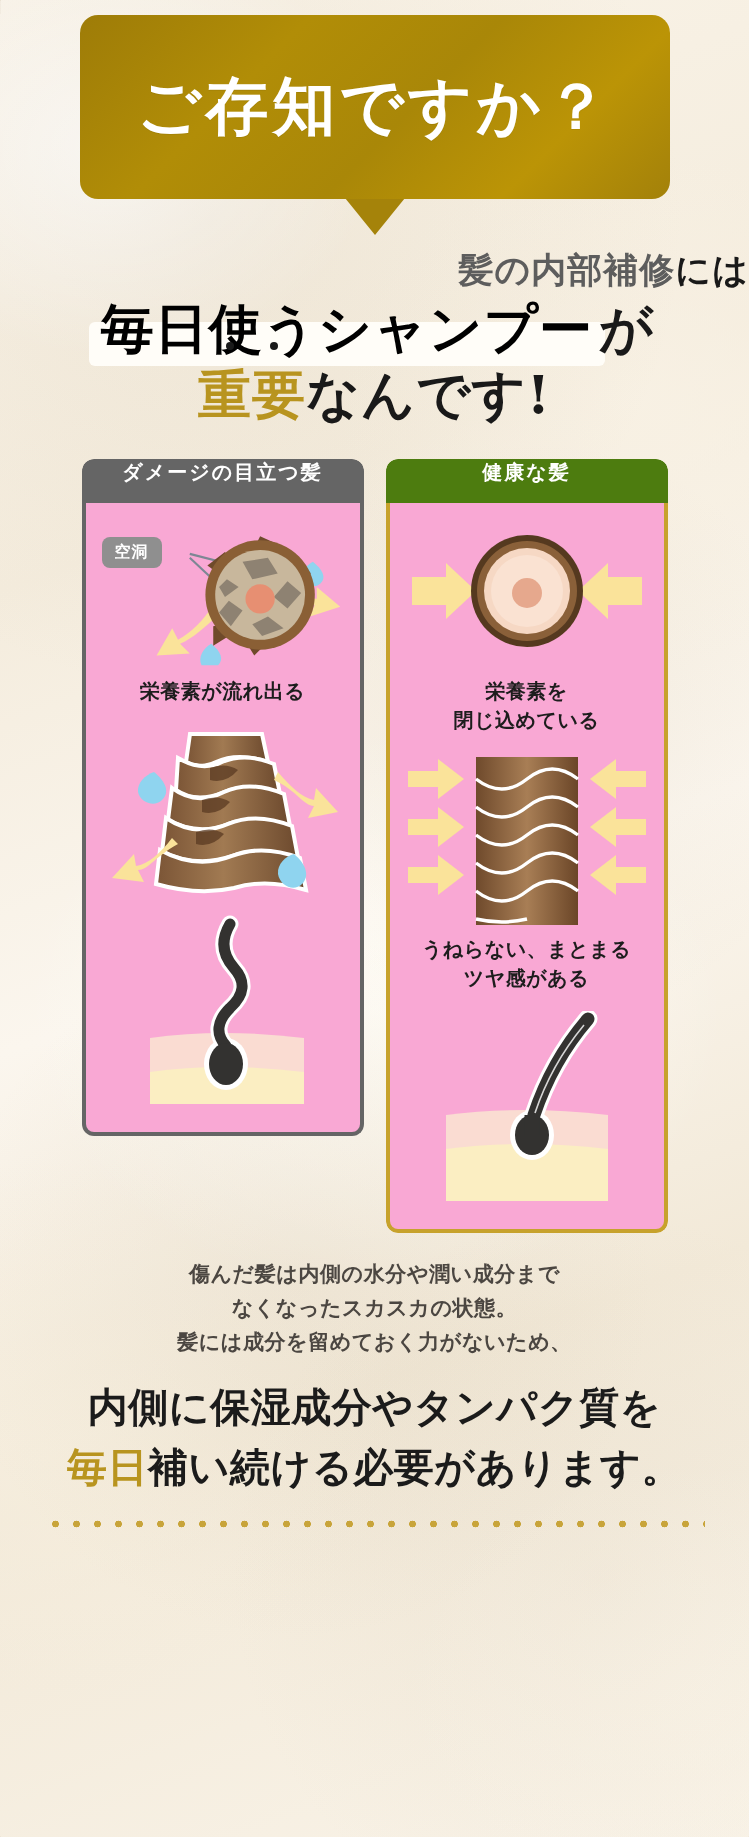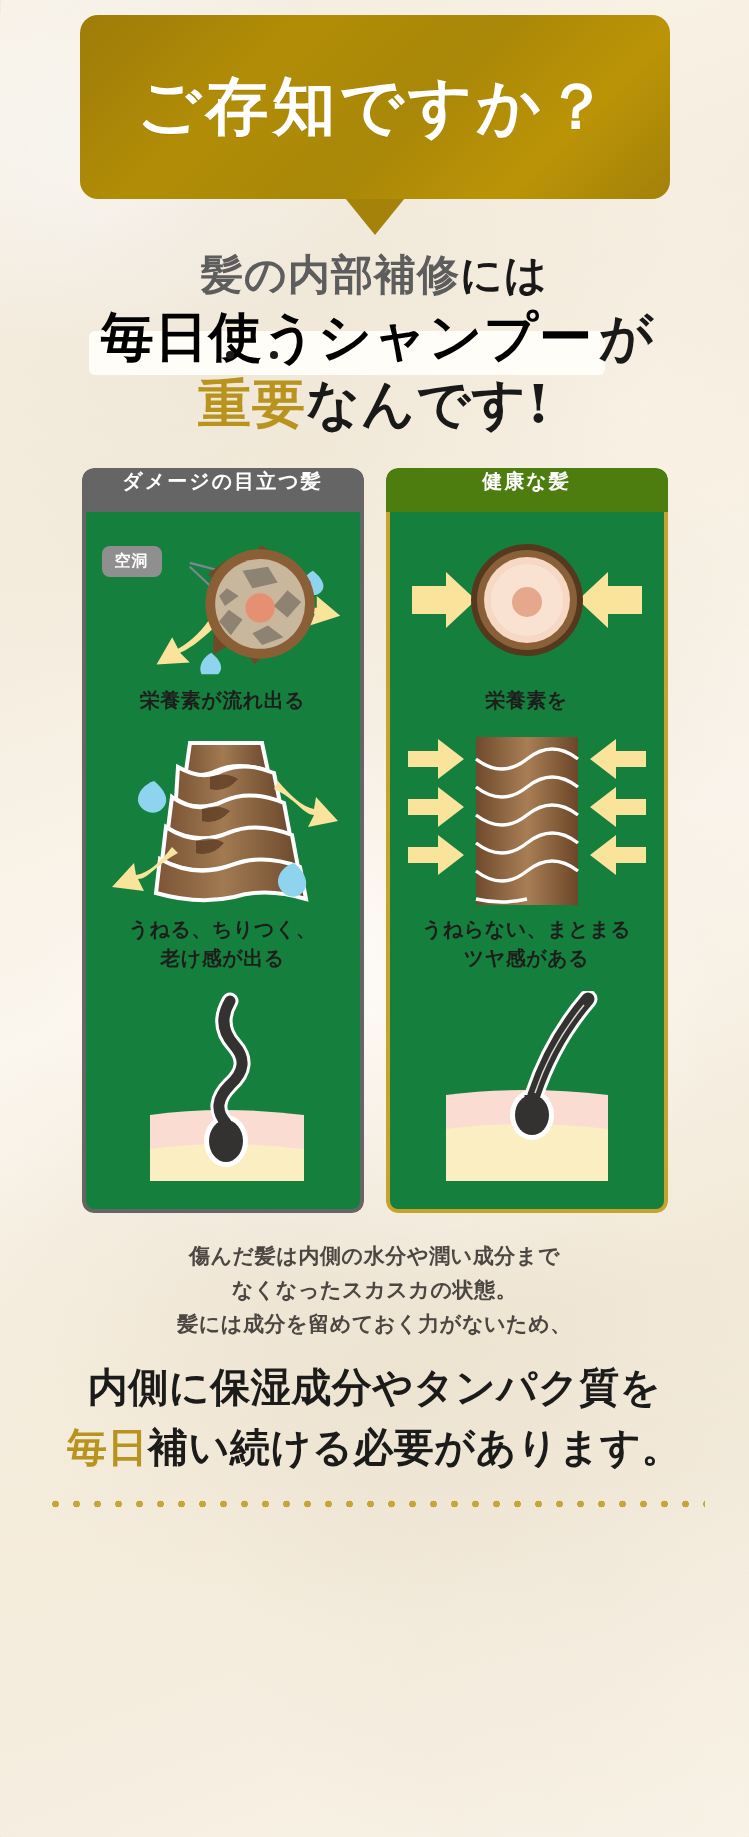--- a/index.html
+++ b/index.html
@@ -64,21 +64,21 @@
     margin-top:-1px;
   }
 
   
   .headline { margin-top: 14px; text-align:center; line-height:1.22; }
   .hl-row { position:relative; display:block; white-space:nowrap; }
   .hl-serif {
     font-family:"DejaVu Serif","Liberation Serif",serif;
     font-weight:700;
   }
-  .hl1 { font-size:42px; letter-spacing:1px; }
+  .hl1 { font-size:35px; letter-spacing:1px;text-align:right; }
   .hl1 .gray  { color:#5d5d5d; }
   .hl1 .black { color:#191919; }
 
   .hl2 { font-size:53px; letter-spacing:1px; margin-top:4px; position:relative; }
   .marker {
     position:relative; display:inline-block; padding:0 6px; color:#000000;
   }
   .marker::before{
     content:""; position:absolute; left:-4px; right:-4px; top:44%; bottom:-4px;
     background:#fffdf8; border-radius:4px; z-index:-1;
@@ -97,21 +97,21 @@
 
   
   .panels { display:flex; justify-content:center; gap:22px; margin-top:32px; }
   .panel { width:282px; border-radius:12px; overflow:hidden; position:relative; }
   .panel-head {
     height:44px; display:flex; align-items:flex-start; justify-content:center;
     color:#fff; font-size:20px; font-weight:700; letter-spacing:2px;
     font-family:"DejaVu Sans","Liberation Sans",sans-serif;
   }
   .panel-body {
-    background:#15803d; border-left:4px solid; border-right:4px solid; border-bottom:4px solid;
+    background:#f9a8d4; border-left:4px solid; border-right:4px solid; border-bottom:4px solid;
     border-bottom-left-radius:12px; border-bottom-right-radius:12px;
     padding:14px 10px 28px;
   }
   .panel.bad  .panel-head { background:#656565; border-radius:12px 12px 0 0; }
   .panel.bad  .panel-body { border-color:#656565; }
   .panel.good .panel-head { background:#4d7c0f; border-radius:12px 12px 0 0; }
   .panel.good .panel-body { border-color:#c7a22c; }
 
   .fig { display:flex; justify-content:center; align-items:center; }
   .cap {
@@ -123,20 +123,21 @@
     position:absolute; left:6px; top:20px;
     background:#8f8f8f; color:#fff; font-size:16px; font-weight:600;
     padding:5px 13px; border-radius:8px; letter-spacing:1px;
   }
 
   
   .bottom { margin-top:26px; text-align:center; }
   .bot-small {
     font-size:21px; color:#4b4641; line-height:1.62; letter-spacing:.6px;
     font-weight:600;
+    font-family:Liberation Mono, monospace;
   }
   .bot-big {
     margin-top:16px; font-size:40px; font-weight:700; color:#1b1b1b;
     line-height:1.5; letter-spacing:.5px;
   }
   .bot-big .gold { color:#b8941f; }
   .dotline {
     margin:22px auto 0; width:660px; height:10px;
     background-image: radial-gradient(circle, #c8a43a 0 3.2px, rgba(0,0,0,0) 3.6px);
     background-size: 21px 10px; background-repeat: repeat-x;
@@ -244,24 +245,20 @@
               <path d="M98 104 Q114 98 126 106 Q114 120 98 116 Z"></path>
             </g>
 
             <path d="M176 52 C198 62 206 78 216 78 L210 90 L240 84 L218 60 L216 72 C204 70 192 58 180 44 Z" fill="#fae39a"></path>
             <path d="M80 116 C58 128 50 142 40 142 L46 154 L14 150 L36 126 L38 138 C50 136 62 126 74 110 Z" fill="#fae39a"></path>
 
             <path d="M56 44 C68 54 72 64 64 72 C56 80 42 74 40 64 C39 55 47 47 56 44 Z" fill="#8fd4ef"></path>
             <path d="M196 126 C208 136 212 148 204 156 C196 164 182 158 180 146 C179 136 188 128 196 126 Z" fill="#8fd4ef"></path>
           </svg>
         </div>
-        <div class="cap">
-          <div>うねる、ちりつく、</div>
-          <div>老け感が出る</div>
-        </div>
 
         <div class="fig" style="height:190px;margin-top:18px;">
           <svg width="230" height="190" viewBox="0 0 230 190">
             <path d="M42 124 Q114 114 196 124 L196 172 Q114 182 42 172 Z" fill="#fadcd2"></path>
             <path d="M42 158 Q114 148 196 158 L196 190 L42 190 Z" fill="#fbeec2"></path>
             <path d="M122 10 Q108 34 126 54 Q144 74 122 94 Q102 114 118 132" stroke="#fff" stroke-width="17" fill="none" stroke-linecap="round"></path>
             <ellipse cx="118" cy="150" rx="22" ry="26" fill="#fff"></ellipse>
             <path d="M122 10 Q108 34 126 54 Q144 74 122 94 Q102 114 118 132" stroke="#333230" stroke-width="11" fill="none" stroke-linecap="round"></path>
             <ellipse cx="118" cy="150" rx="17" ry="21" fill="#333230"></ellipse>
             <path d="M118 132 L118 150" stroke="#333230" stroke-width="14"></path>
@@ -285,20 +282,21 @@
             <path d="M240 60 L206 60 L206 46 L176 74 L206 102 L206 88 L240 88 Z" fill="#fae39a"></path>
             <circle cx="125" cy="74" r="56" fill="#55391f"></circle>
             <circle cx="125" cy="74" r="50" fill="#8a6039"></circle>
             <circle cx="125" cy="74" r="43" fill="#f6d8c4"></circle>
             <circle cx="125" cy="74" r="36" fill="#fae2d2"></circle>
             <circle cx="125" cy="76" r="15" fill="#e6a88d"></circle>
           </svg>
         </div>
         <div class="cap">
           <div>栄養素を</div>
+          <div>閉じ込めている</div>
         </div>
 
         <div class="fig" style="height:168px;margin-top:22px;">
           <svg width="250" height="168" viewBox="0 0 250 168">
             <defs>
               <linearGradient id="brn2" x1="0" y1="0" x2="1" y2="0">
                 <stop offset="0" stop-color="#6f4a2c"></stop>
                 <stop offset=".5" stop-color="#a87e55"></stop>
                 <stop offset="1" stop-color="#6b4628"></stop>
               </linearGradient>

